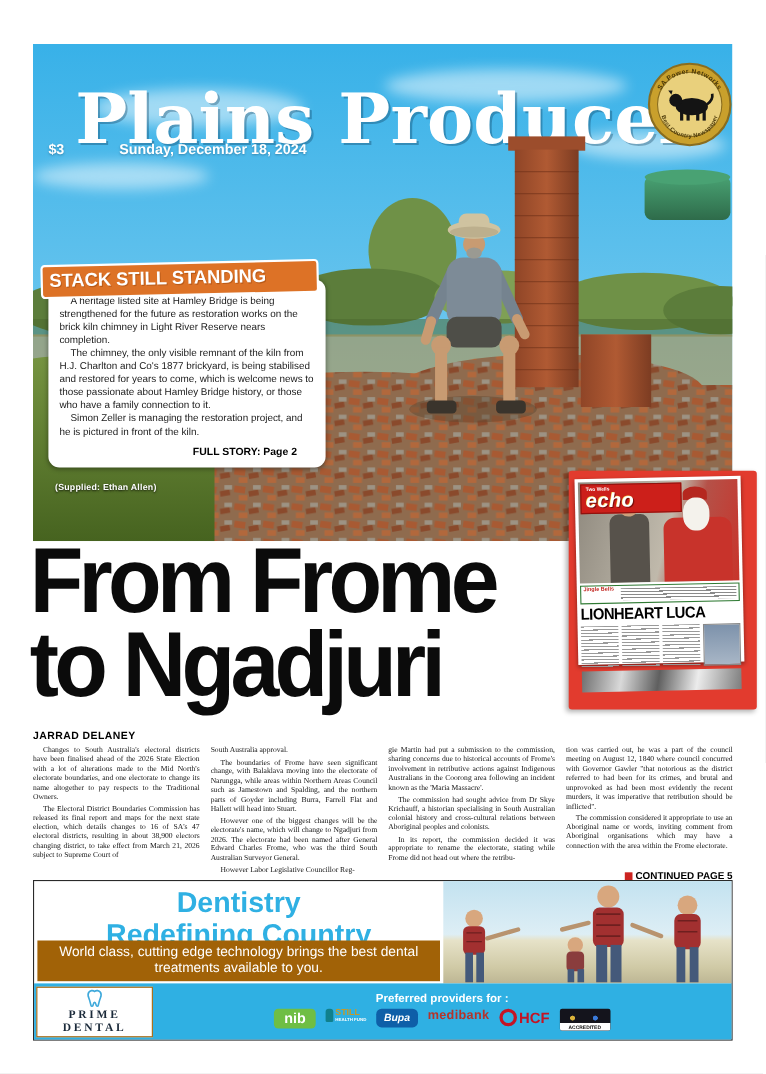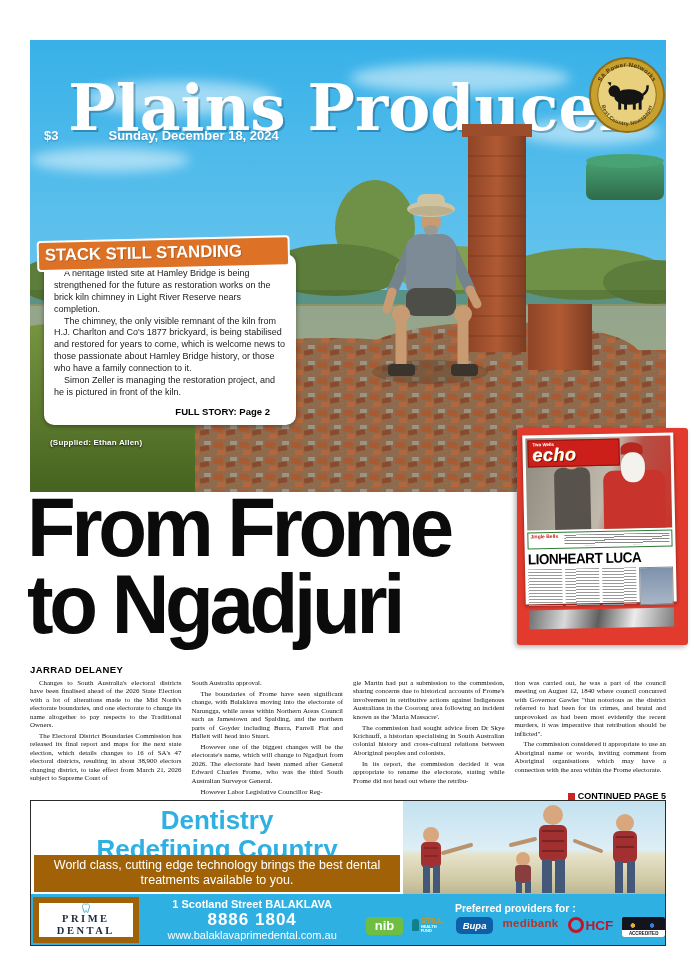--- a/index.html
+++ b/index.html
@@ -75,21 +75,21 @@
   .ad-top{position:absolute;left:0;top:0;right:0;height:93px;display:flex;}
   .ad-left{width:372px;position:relative;}
   .ad-title{text-align:center;color:#2fb0e3;font-weight:bold;font-size:26px;line-height:1.12;margin-top:5px;}
   .ad-tagline{position:absolute;left:3px;right:3px;bottom:2px;background:#a16207;color:#fff;font-size:12.5px;
               text-align:center;padding:3px 14px;line-height:1.25;box-sizing:border-box;}
   .ad-photo{flex:1;position:relative;overflow:hidden;
             background:linear-gradient(#c3e2f0 0%,#ddeef5 52%,#e6e2c8 58%,#cfc9a5 85%,#bdb694 100%);}
   .ad-bottom{position:absolute;left:0;bottom:0;right:0;height:51px;background:#2fb0e3;
              display:flex;align-items:center;}
   .prime-box{width:106px;height:46px;background:#fff;margin-left:2px;display:flex;flex-direction:column;
-             align-items:center;justify-content:center;border:6px solid #a16207;box-sizing:border-box;}
+             align-items:center;justify-content:center;border:1px solid #a16207;box-sizing:border-box;}
   .prime-name{font-family:"Liberation Serif",serif;font-weight:bold;font-size:10.5px;letter-spacing:2.5px;
               color:#1b2a3a;line-height:1.1;text-align:center;}
   .ad-contact{width:228px;text-align:center;color:#fff;line-height:1.12;}
   .ad-address{font-size:11px;font-weight:bold;}
   .ad-phone{font-size:17px;font-weight:bold;letter-spacing:1px;}
   .ad-site{font-size:11px;}
   .providers{flex:1;text-align:center;color:#fff;}
   .providers-label{font-size:10.5px;font-weight:bold;margin-bottom:3px;}
   .provider-row{display:flex;align-items:flex-start;justify-content:center;gap:9px;}
   .chip-nib{background:#6fbe44;color:#fff;font-weight:bold;font-size:13px;padding:1px 9px 2px;border-radius:4px;}
@@ -381,25 +381,20 @@
     <div class="ad-bottom">
       <div class="prime-box">
         <svg width="18" height="18" viewBox="0 0 24 24">
           <path d="M12 3c-2 -1.6 -5.5 -1.2 -7 1c-1.4 2 -1 4.6 0 7c1.2 2.8 2 6.5 2.6 9c.3 1.4 2 1.4 2.4 0c.5 -1.8 .8 -3.6 2 -3.6s1.5 1.8 2 3.6c.4 1.4 2.1 1.4 2.4 0c.6 -2.5 1.4 -6.2 2.6 -9c1 -2.4 1.4 -5 0 -7c-1.5 -2.2 -5 -2.6 -7 -1z" fill="#fff" stroke="#3fa9db" stroke-width="2"></path>
         </svg>
         <div class="prime-name">
           <div>PRIME</div>
           <div>DENTAL</div>
         </div>
       </div>
-      <div class="ad-contact">
-        <div class="ad-address">1 Scotland Street BALAKLAVA</div>
-        <div class="ad-phone">8886 1804</div>
-        <div class="ad-site">www.balaklavaprimedental.com.au</div>
-      </div>
       <div class="providers">
         <div class="providers-label">Preferred providers for :</div>
         <div class="provider-row">
           <span class="chip-nib">nib</span>
           <span class="chip-cbhs">
             <span class="cbhs-icon"></span>
             <span class="cbhs-text">
               <span>STILL</span>
               <span class="cbhs-sub">HEALTH FUND</span>
             </span>

